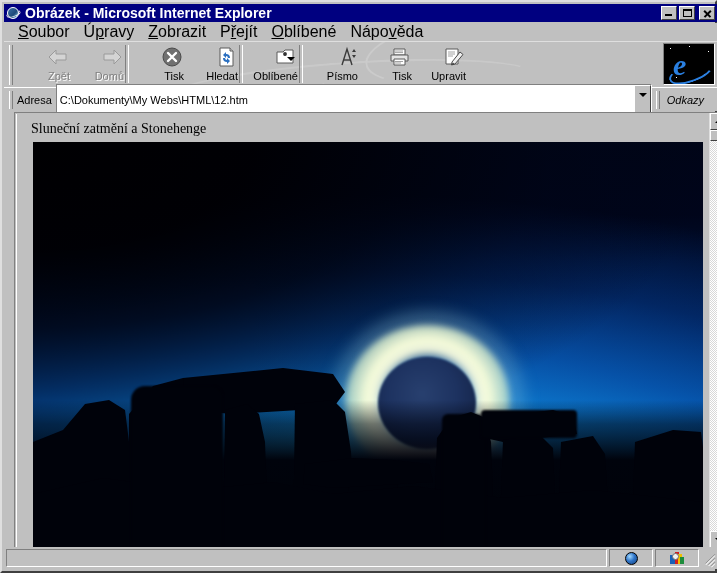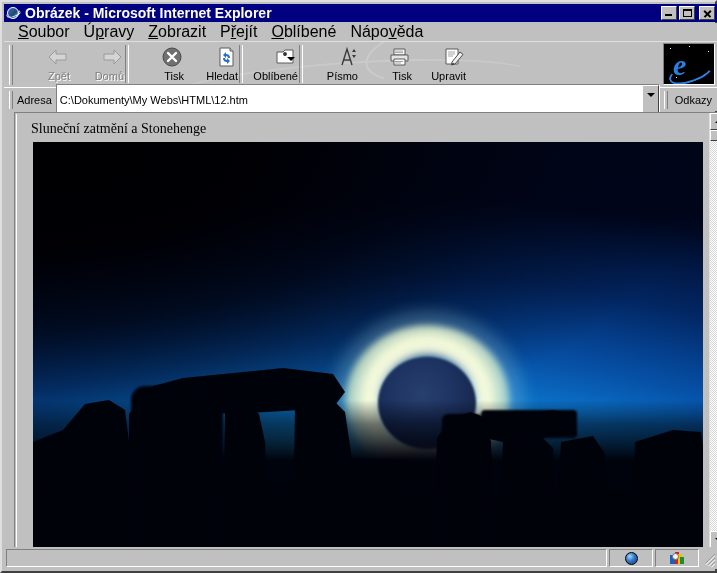--- a/index.html
+++ b/index.html
@@ -262,23 +262,24 @@
   .links-sep {
     width: 5px; height: 20px; margin: 0 2px 0 3px; position: relative;
   }
   .links-sep::before {
     content:""; position:absolute; left:1px; top:1px; width:2px; height:18px;
     border-left: 1px solid #ffffff; border-right: 1px solid #808080;
   }
   .links-btn {
     font-size: 11px; color: #000;
     padding: 2px 5px 2px 5px;
-    margin-right: 0;
+    margin-right: 8px;
     white-space: nowrap;
     cursor: default;
+    font-style: italic;
   }
 
   
   .client {
     position: absolute; left: 12px; top: 110px;
     width: 713px; height: 437px;
     background: #c0c0c0;
     border-top: 1px solid #808080;
     border-left: 1px solid #808080;
     box-sizing: border-box;

